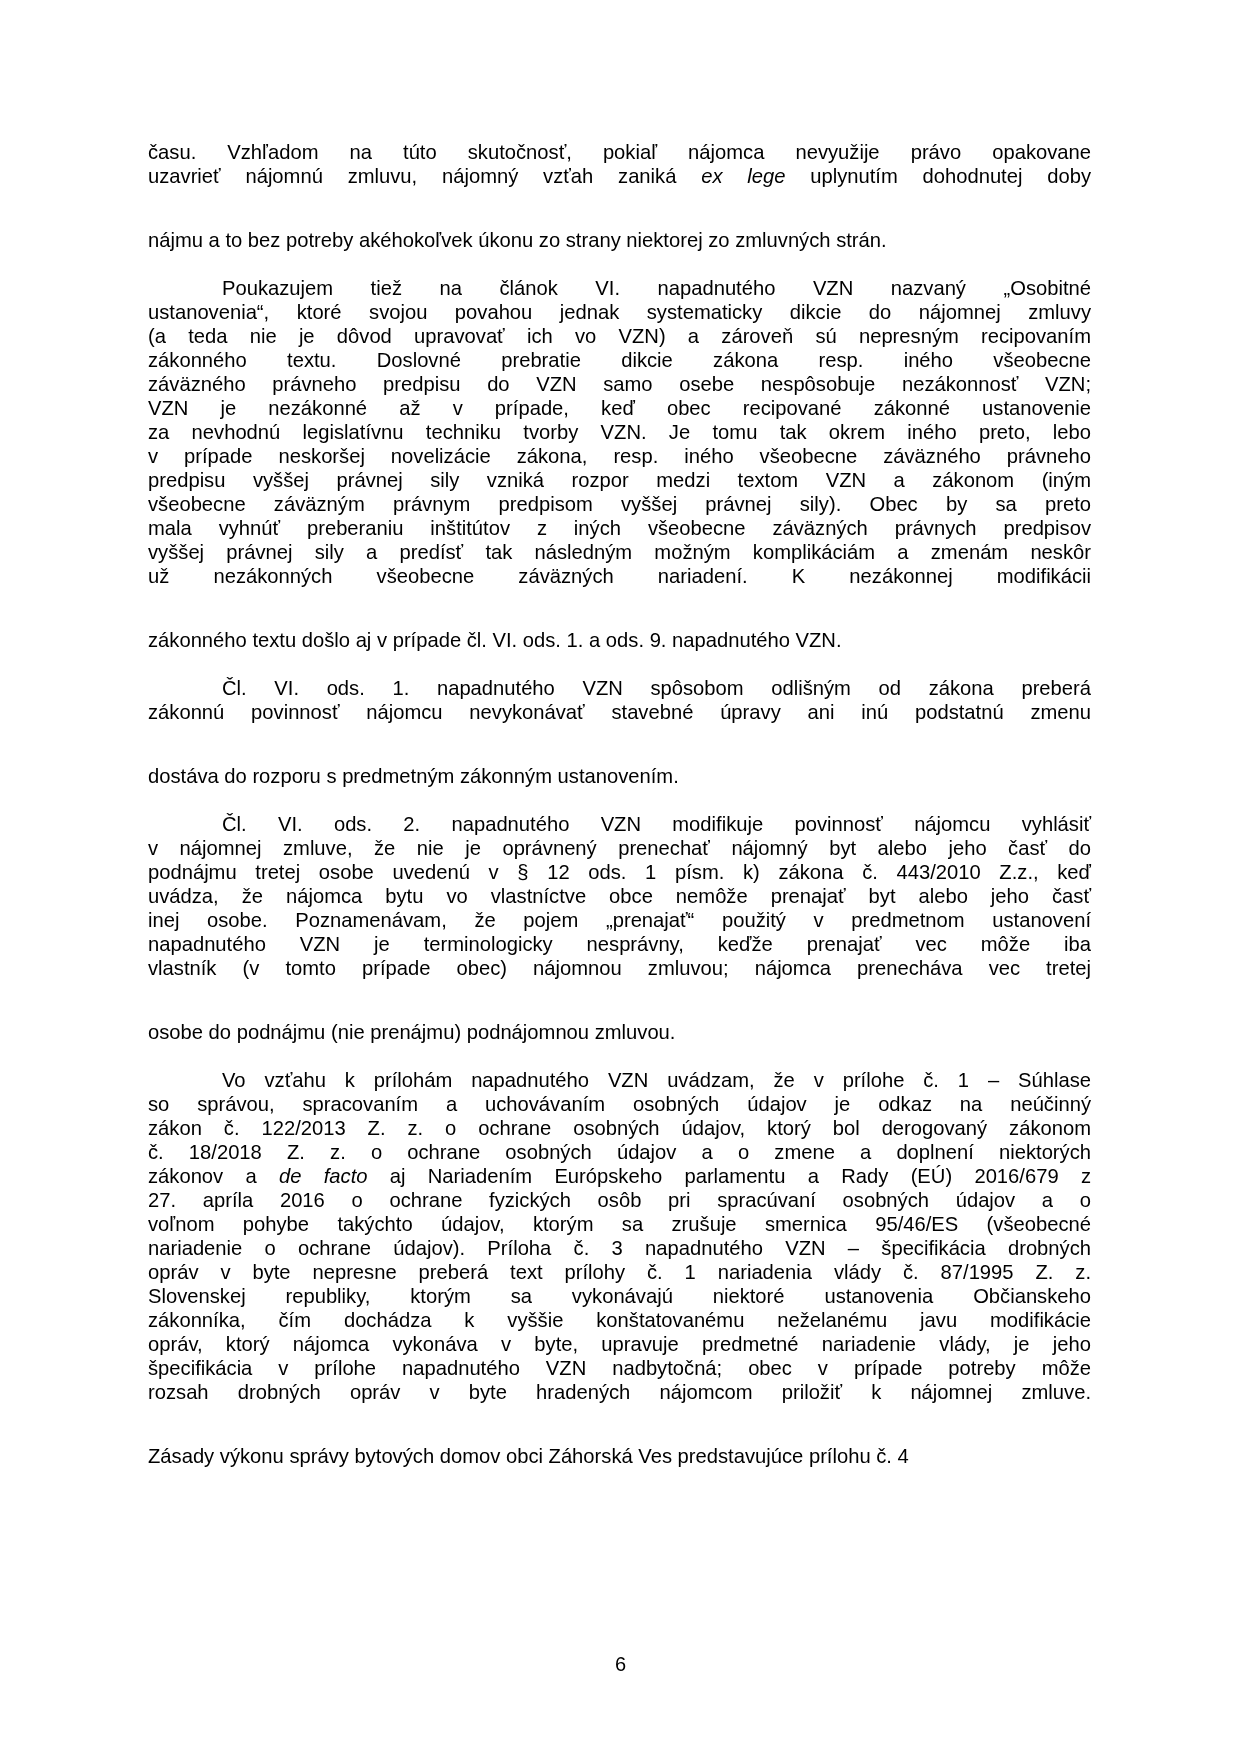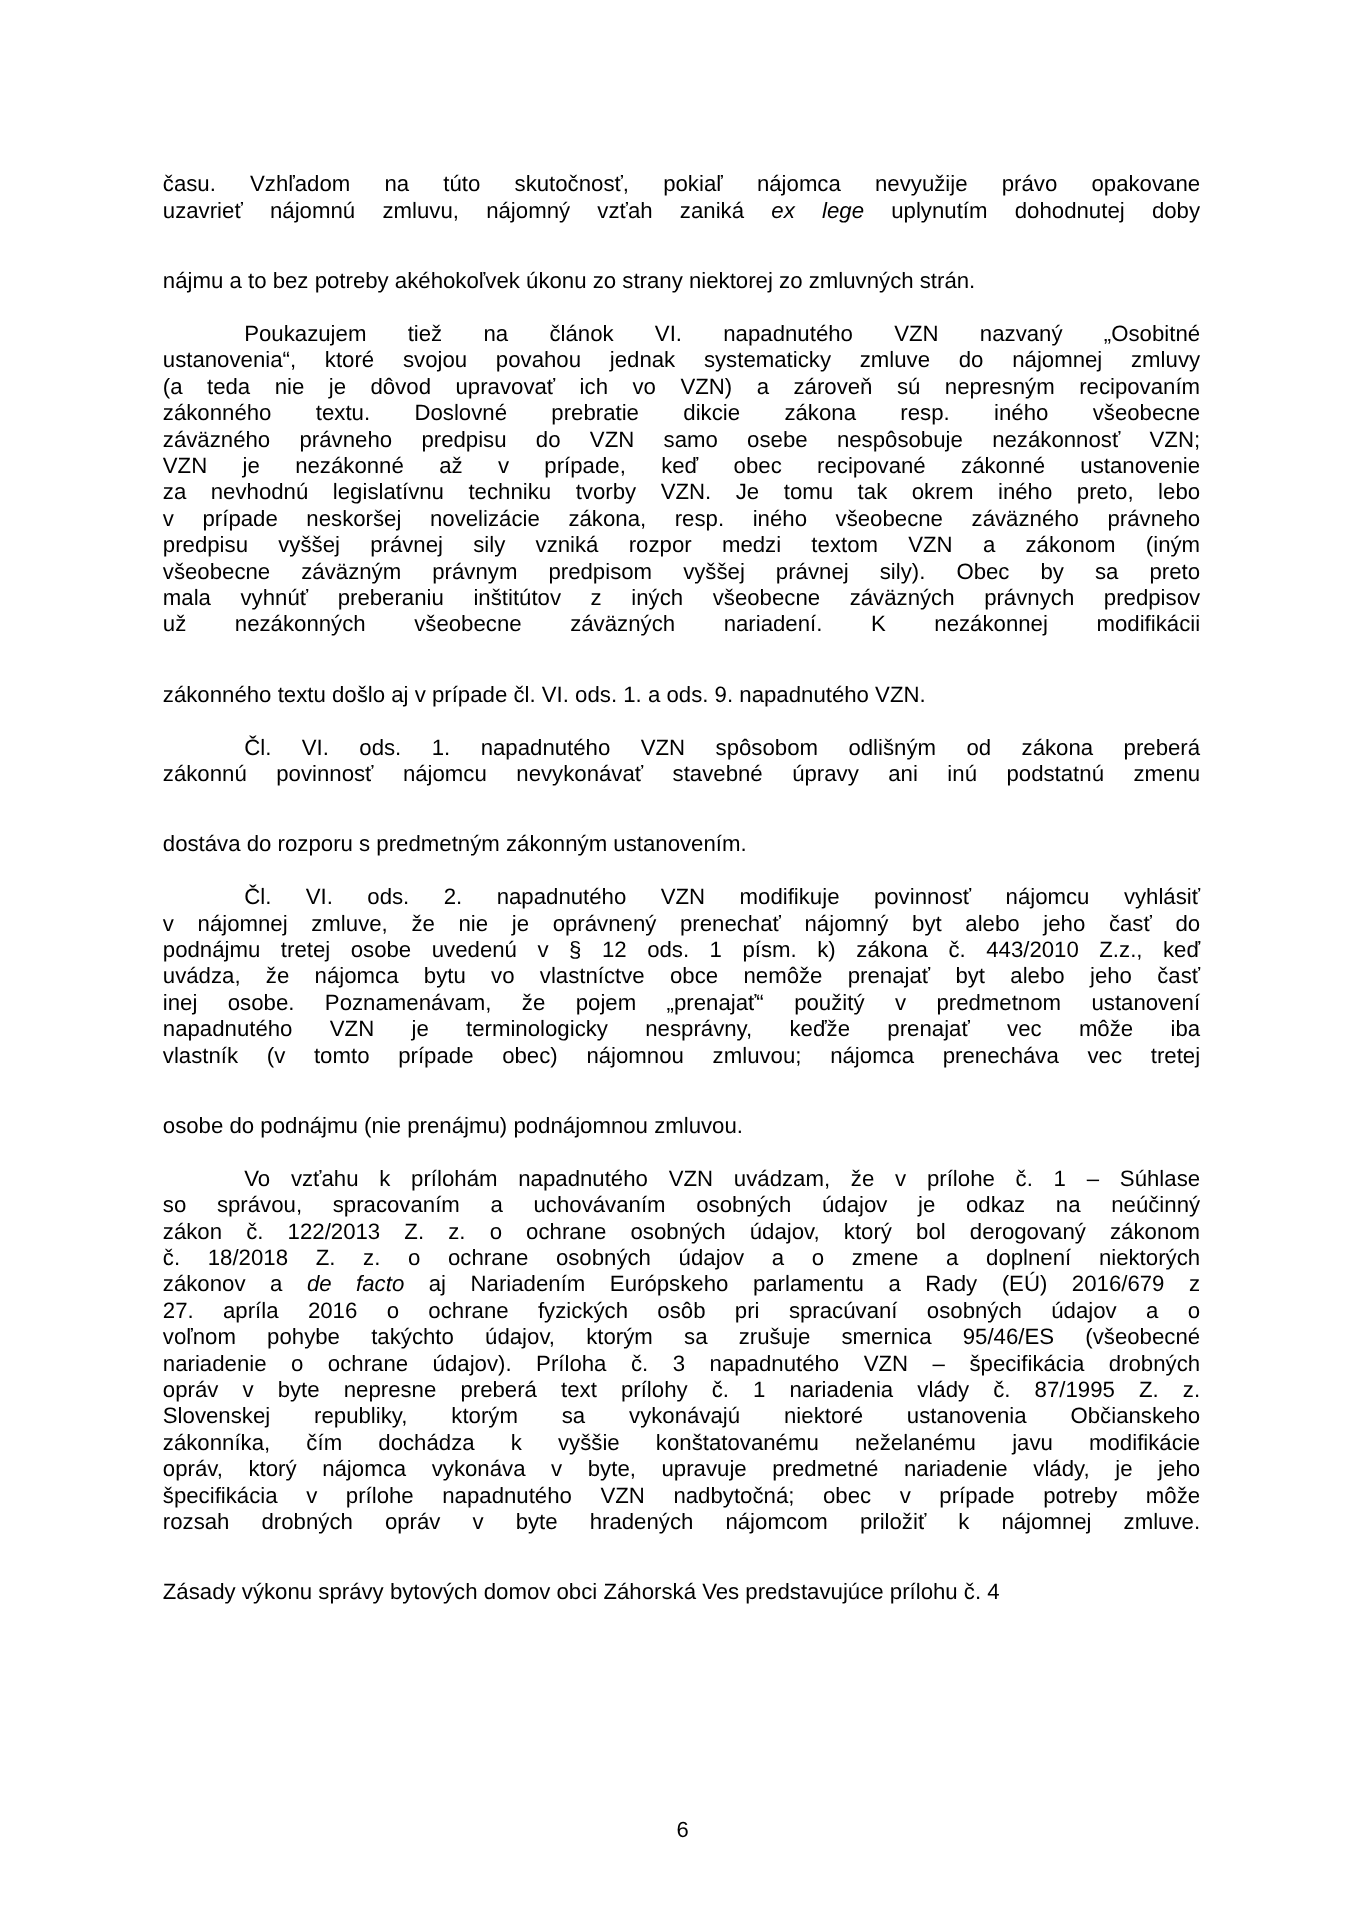--- a/index.html
+++ b/index.html
@@ -11,21 +11,21 @@
       width: 1241px;
       height: 1755px;
       position: relative;
       overflow: hidden;
       color: #000000;
       font-family: "Liberation Sans", "DejaVu Sans", sans-serif;
     }
     .page {
       position: absolute;
       left: 148px;
-      top: 156px;
+      top: 140px;
       width: 943px;
     }
     .para {
       margin: 0 0 24px 0;
       font-size: 20.2px;
       line-height: 24px;
       text-align: justify;
       text-align-last: left;
     }
     .para.indent {
@@ -60,30 +60,31 @@
 <body>
 
 <div class="page" id="doc-body">
     <div class="para">
       <div class="line first"><span>času. Vzhľadom na túto skutočnosť, pokiaľ nájomca nevyužije právo opakovane</span></div>
       <div class="line"><span>uzavrieť nájomnú zmluvu, nájomný vzťah zaniká </span><em>ex lege</em><span> uplynutím dohodnutej doby</span></div>
       <div class="line last"><span>nájmu a to bez potreby akéhokoľvek úkonu zo strany niektorej zo zmluvných strán.</span></div>
     </div>
     <div class="para indent">
       <div class="line first"><span>Poukazujem tiež na článok VI. napadnutého VZN nazvaný „Osobitné</span></div>
-      <div class="line"><span>ustanovenia“, ktoré svojou povahou jednak systematicky zmluve do nájomnej zmluvy</span></div>
+      <div class="line"><span>ustanovenia“, ktoré svojou povahou jednak systematicky dikcie do nájomnej zmluvy</span></div>
       <div class="line"><span>(a teda nie je dôvod upravovať ich vo VZN) a zároveň sú nepresným recipovaním</span></div>
       <div class="line"><span>zákonného textu. Doslovné prebratie dikcie zákona resp. iného všeobecne</span></div>
       <div class="line"><span>záväzného právneho predpisu do VZN samo osebe nespôsobuje nezákonnosť VZN;</span></div>
       <div class="line"><span>VZN je nezákonné až v prípade, keď obec recipované zákonné ustanovenie</span></div>
       <div class="line"><span>za nevhodnú legislatívnu techniku tvorby VZN. Je tomu tak okrem iného preto, lebo</span></div>
       <div class="line"><span>v prípade neskoršej novelizácie zákona, resp. iného všeobecne záväzného právneho</span></div>
       <div class="line"><span>predpisu vyššej právnej sily vzniká rozpor medzi textom VZN a zákonom (iným</span></div>
       <div class="line"><span>všeobecne záväzným právnym predpisom vyššej právnej sily). Obec by sa preto</span></div>
       <div class="line"><span>mala vyhnúť preberaniu inštitútov z iných všeobecne záväzných právnych predpisov</span></div>
+      <div class="line"><span>vyššej právnej sily a predísť tak následným možným komplikáciám a zmenám neskôr</span></div>
       <div class="line"><span>už nezákonných všeobecne záväzných nariadení. K nezákonnej modifikácii</span></div>
       <div class="line last"><span>zákonného textu došlo aj v prípade čl. VI. ods. 1. a ods. 9. napadnutého VZN.</span></div>
     </div>
     <div class="para indent">
       <div class="line first"><span>Čl. VI. ods. 1. napadnutého VZN spôsobom odlišným od zákona preberá</span></div>
       <div class="line"><span>zákonnú povinnosť nájomcu nevykonávať stavebné úpravy ani inú podstatnú zmenu</span></div>
       <div class="line last"><span>dostáva do rozporu s predmetným zákonným ustanovením.</span></div>
     </div>
     <div class="para indent">
       <div class="line first"><span>Čl. VI. ods. 2. napadnutého VZN modifikuje povinnosť nájomcu vyhlásiť</span></div>

